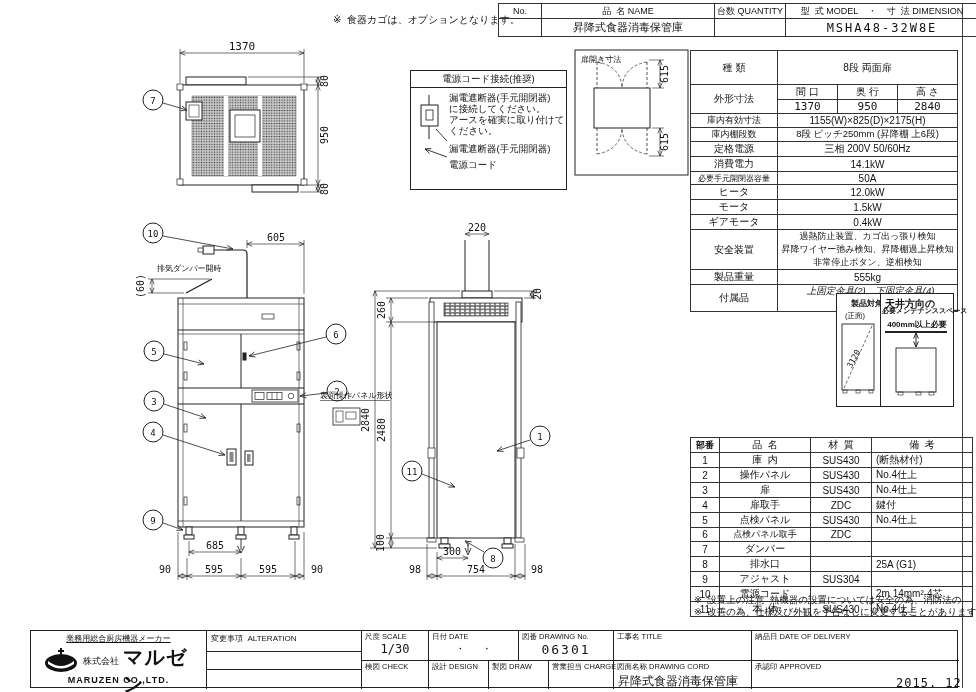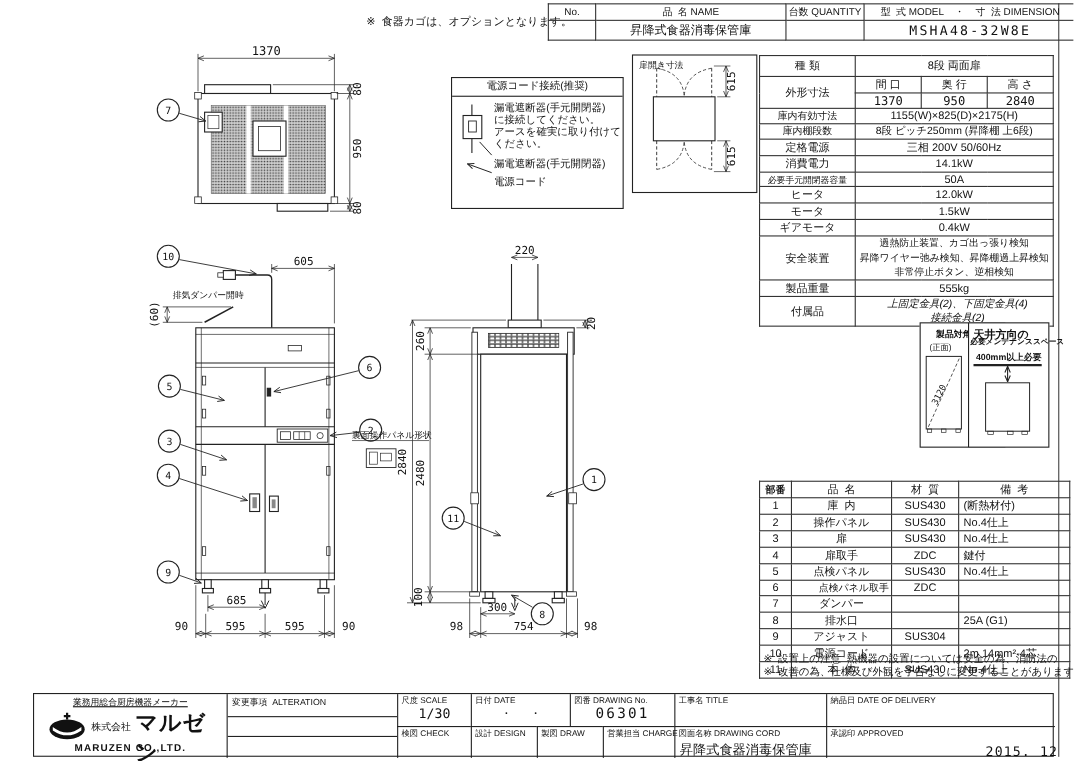--- a/index.html
+++ b/index.html
@@ -53,21 +53,21 @@
       <td></td>
       <td class="val" style="font-size:11px;">昇降式食器消毒保管庫</td>
       <td></td>
       <td class="val mono" style="font-size:12px;letter-spacing:2px;">MSHA48-32W8E</td>
     </tr>
   </tbody>
     </table>
 
   <table class="spec-table">
     <tbody>
-        <tr style="height:19px;margin-top:12px;">
+        <tr style="height:34px;margin-top:12px;">
       <td class="sl" style="width:82px;">種  類</td>
       <td colspan="3">8段  両面扉</td>
     </tr>
     <tr style="height:13px;">
       <td rowspan="2" class="sl">外形寸法</td>
       <td style="width:61px;">間 口</td>
       <td style="width:61px;">奥 行</td>
       <td style="width:60px;">高 さ</td>
     </tr>
     <tr style="height:13px;">
@@ -485,21 +485,21 @@
           <td class="note">鍵付</td>
         </tr>
     <tr>
           <td>5</td>
           <td>点検パネル</td>
           <td>SUS430</td>
           <td class="note">No.4仕上</td>
         </tr>
     <tr>
           <td>6</td>
-          <td style="font-size:9px;text-align:right;">点検パネル取手</td>
+          <td style="font-size:9px;">点検パネル取手</td>
           <td>ZDC</td>
           <td class="note"></td>
         </tr>
     <tr>
           <td>7</td>
           <td>ダンパー</td>
           <td></td>
           <td class="note"></td>
         </tr>
     <tr>

